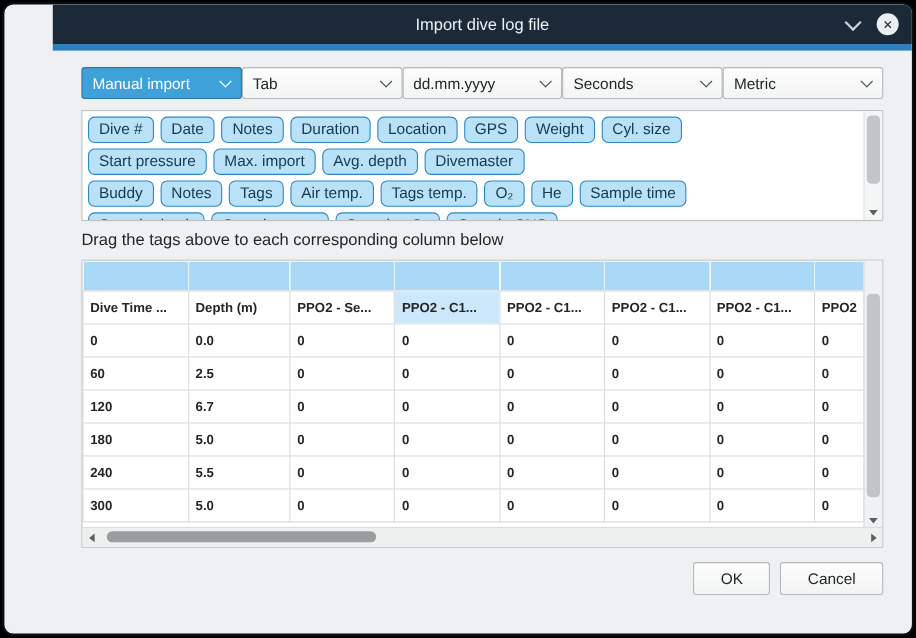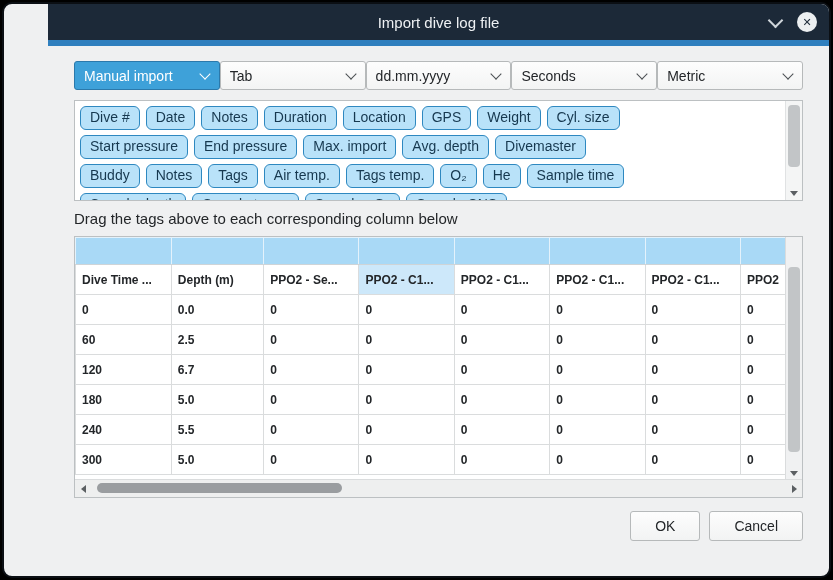--- a/index.html
+++ b/index.html
@@ -122,21 +122,20 @@
             <span class="tag">Date</span>
             <span class="tag">Notes</span>
             <span class="tag">Duration</span>
             <span class="tag">Location</span>
             <span class="tag">GPS</span>
             <span class="tag">Weight</span>
             <span class="tag">Cyl. size</span>
           </div>
           <div class="tag-row">
             <span class="tag">Start pressure</span>
-            <span class="tag">End pressure</span>
             <span class="tag">Max. import</span>
             <span class="tag">Avg. depth</span>
             <span class="tag">Divemaster</span>
           </div>
           <div class="tag-row">
             <span class="tag">Buddy</span>
             <span class="tag">Notes</span>
             <span class="tag">Tags</span>
             <span class="tag">Air temp.</span>
             <span class="tag">Tags temp.</span>

